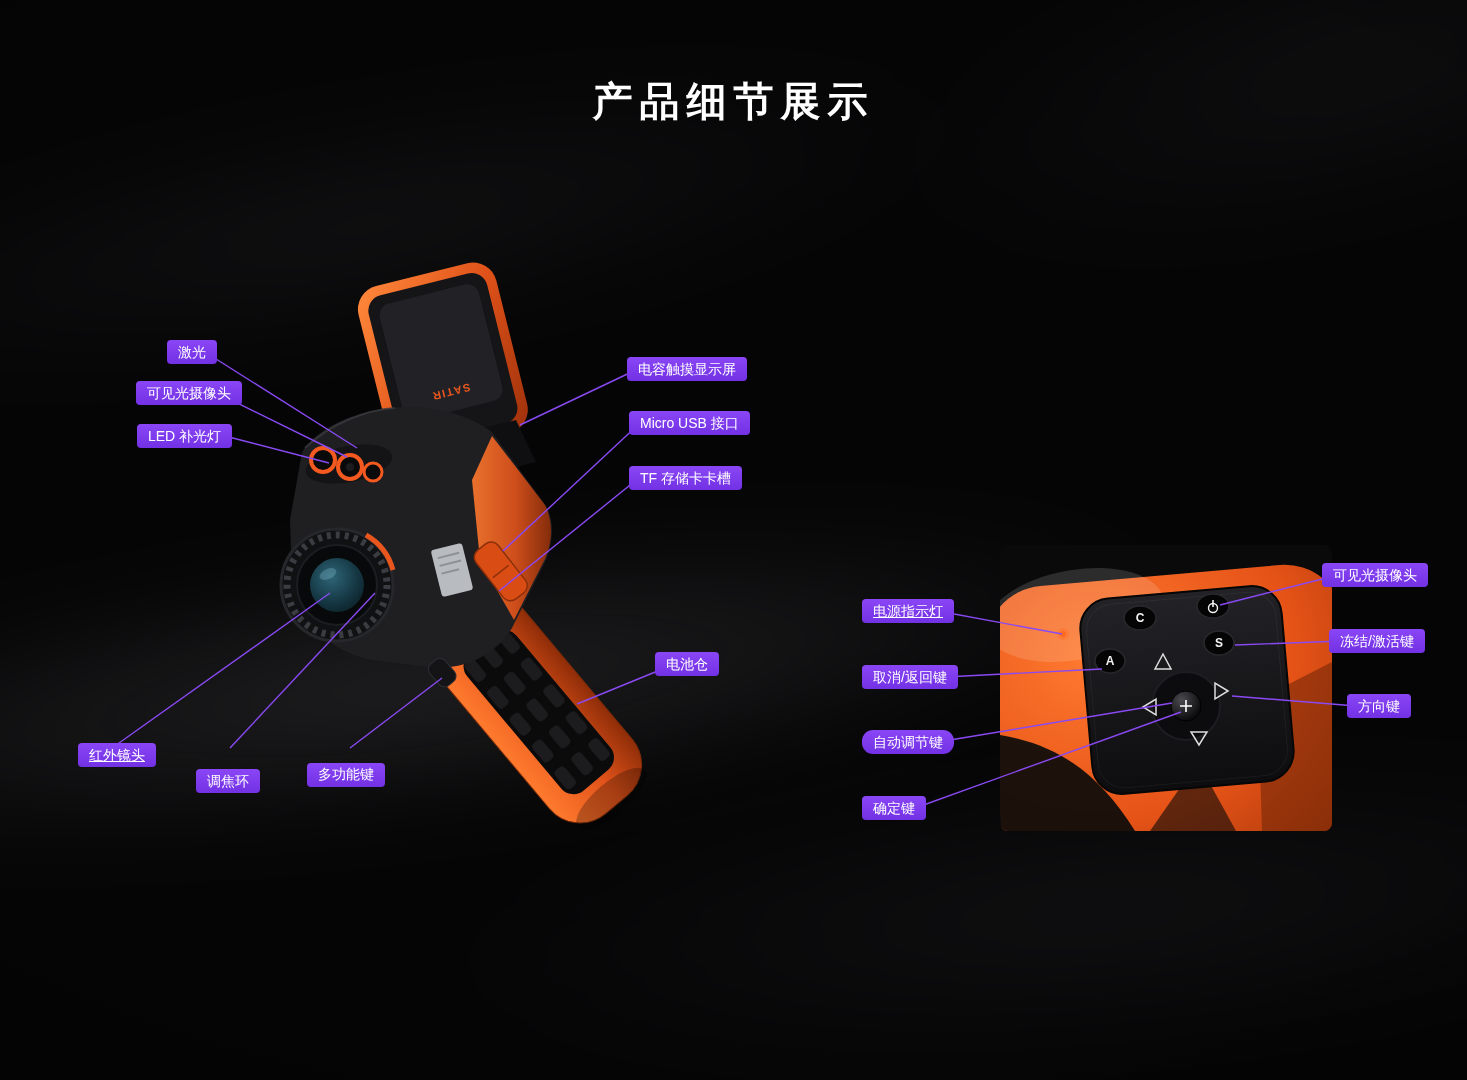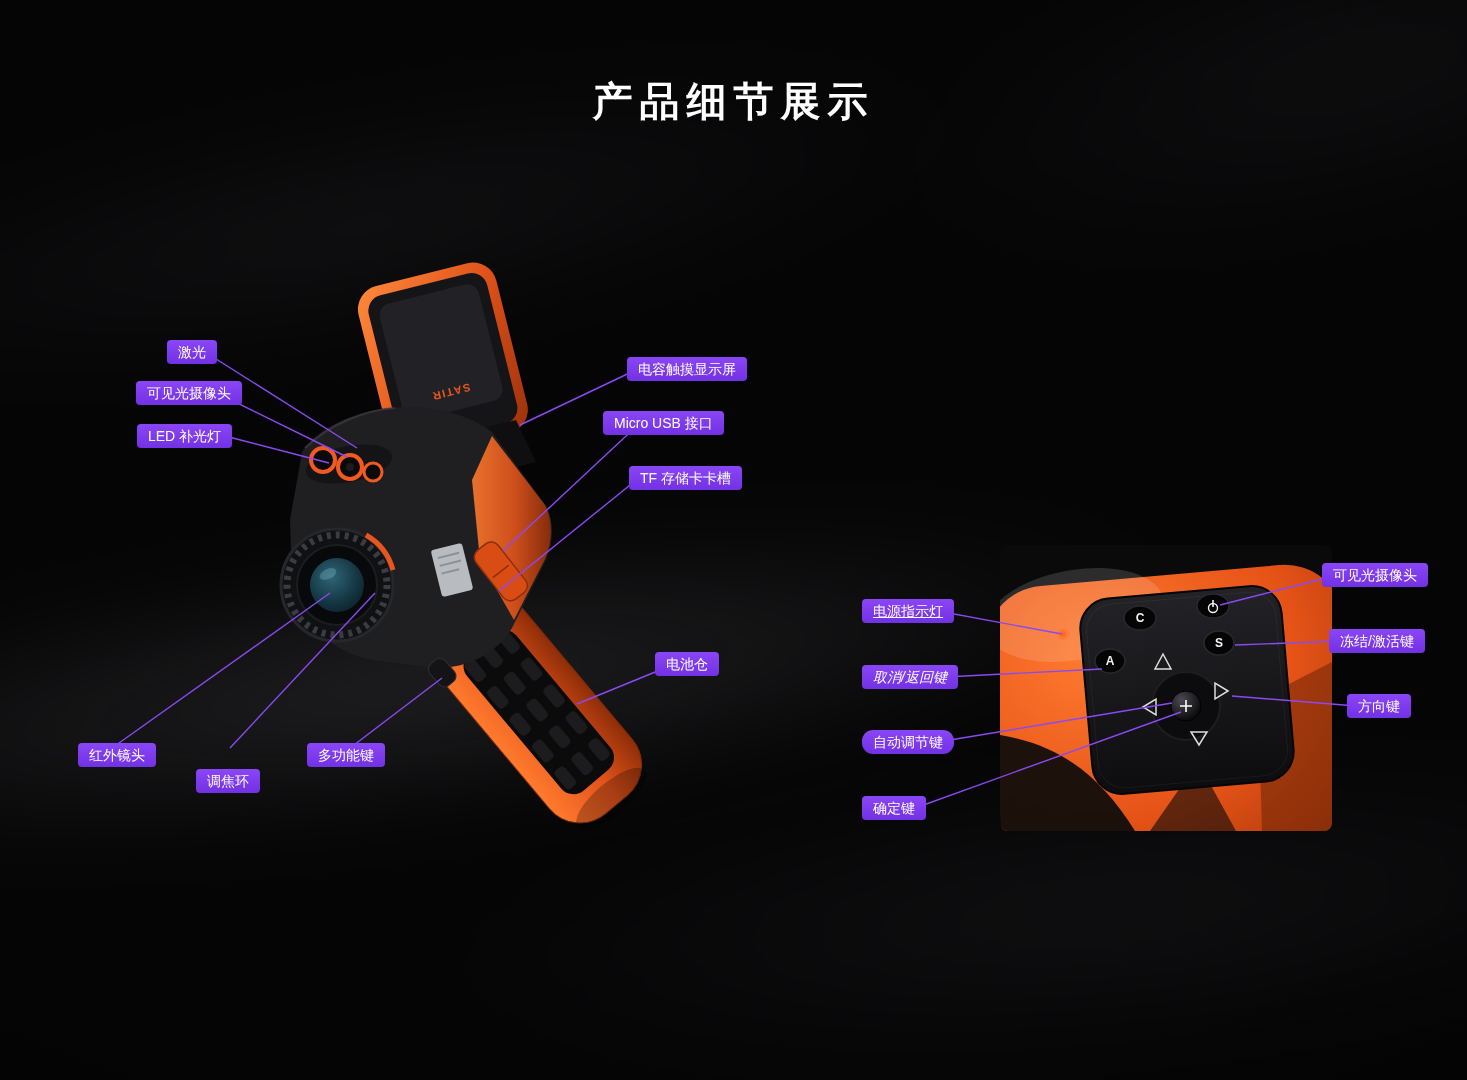--- a/index.html
+++ b/index.html
@@ -205,28 +205,28 @@
       <line x1="1338" y1="575" x2="1220" y2="605"></line>
       <line x1="1342" y1="641" x2="1235" y2="645"></line>
       <line x1="1356" y1="706" x2="1232" y2="696"></line>
     </g>
   </svg>
 
   <div class="callout" style="left:167px; top:340px;">激光</div>
   <div class="callout" style="left:115px; top:381px;margin-left:21px;">可见光摄像头</div>
   <div class="callout" style="left:137px; top:424px;">LED 补光灯</div>
   <div class="callout" style="left:627px; top:357px;">电容触摸显示屏</div>
-  <div class="callout" style="left:603px; top:411px;">Micro USB 接口</div>
+  <div class="callout" style="left:629px; top:411px;">Micro USB 接口</div>
   <div class="callout" style="left:629px; top:466px;">TF 存储卡卡槽</div>
   <div class="callout" style="left:655px; top:652px;">电池仓</div>
-  <div class="callout" style="left:78px;  top:743px;">红外镜头</div>
+  <div class="callout" style="left:78px;  top:743px;text-decoration:underline;">红外镜头</div>
   <div class="callout" style="left:196px; top:769px;">调焦环</div>
-  <div class="callout" style="left:307px; top:743px;">多功能键</div>
+  <div class="callout" style="left:307px; top:763px;font-family:Liberation Serif, serif;">多功能键</div>
 
   <div class="callout" style="left:862px;  top:599px;text-decoration:underline;">电源指示灯</div>
-  <div class="callout" style="left:862px;  top:665px;font-style:italic;">取消/返回键</div>
+  <div class="callout" style="left:862px;  top:665px;">取消/返回键</div>
   <div class="callout" style="left:862px;  top:730px;border-radius:11px;">自动调节键</div>
   <div class="callout" style="left:862px;  top:796px;">确定键</div>
   <div class="callout" style="left:1322px; top:563px;">可见光摄像头</div>
   <div class="callout" style="left:1329px; top:629px;">冻结/激活键</div>
   <div class="callout" style="left:1347px; top:694px;">方向键</div>
 
 </div>
 
 </body></html>

